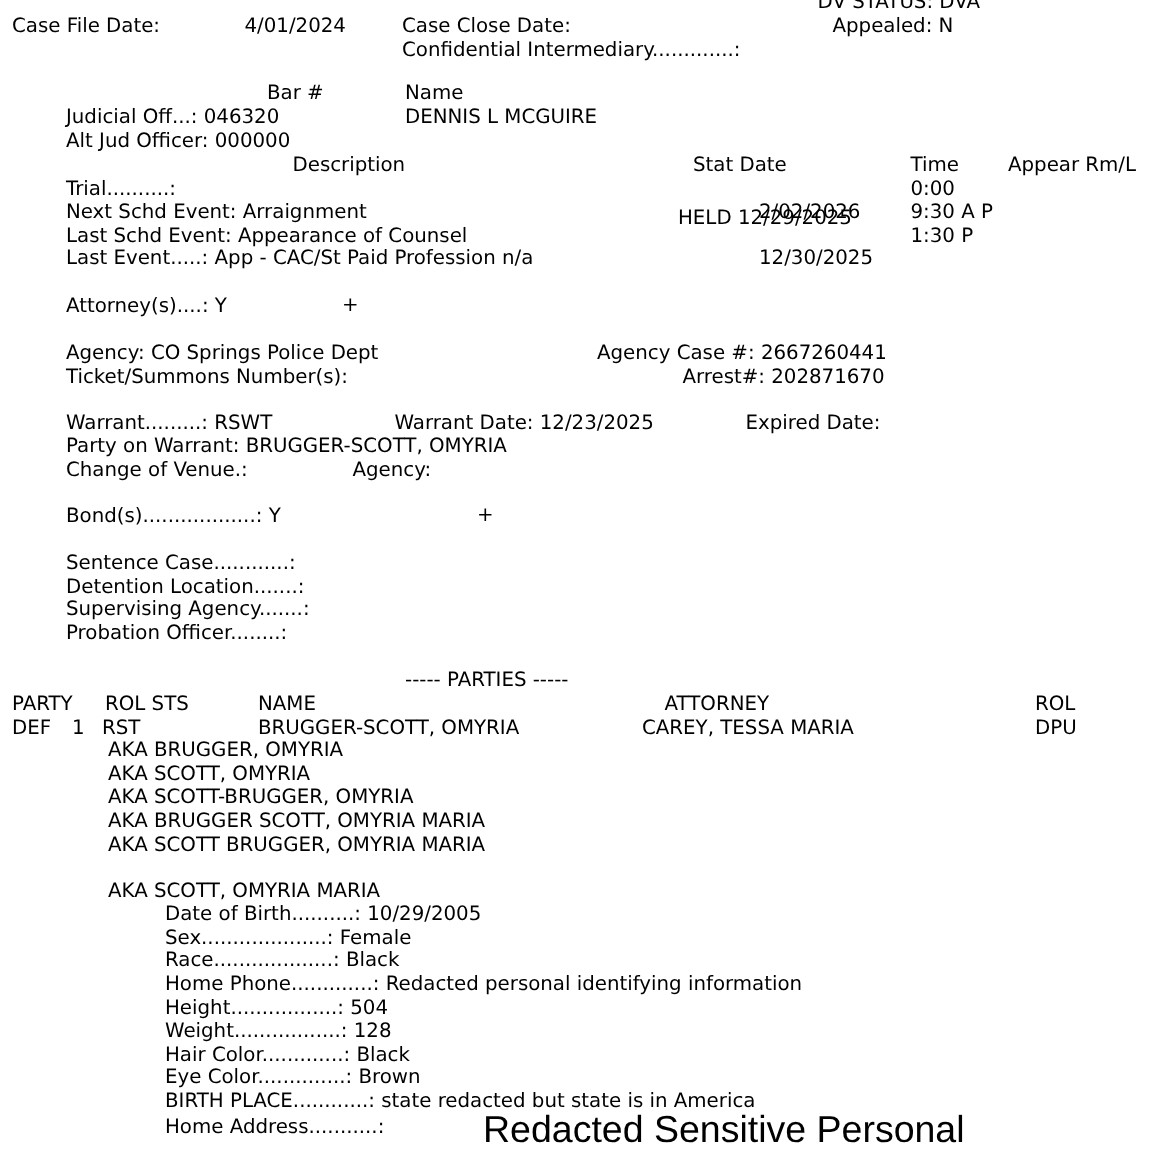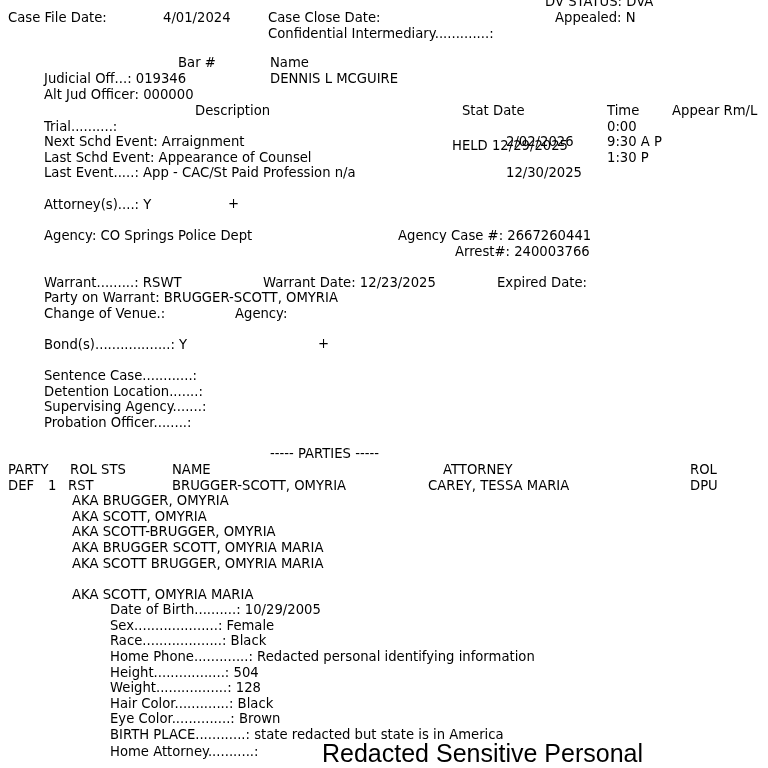--- a/index.html
+++ b/index.html
@@ -32,21 +32,21 @@
 
   <span class="t" style="left:545px;top:-6px">DV STATUS: DVA</span>
   <span class="t" style="left:8px;top:10px">Case File Date:</span>
   <span class="t" style="left:163px;top:10px">4/01/2024</span>
   <span class="t" style="left:268px;top:10px">Case Close Date:</span>
   <span class="t" style="left:555px;top:10px">Appealed: N</span>
   <span class="t" style="left:268px;top:26px">Confidential Intermediary.............:</span>
 
   <span class="t" style="left:178px;top:55px">Bar #</span>
   <span class="t" style="left:270px;top:55px">Name</span>
-  <span class="t" style="left:44px;top:71px">Judicial Off...: 019346</span>
+  <span class="t" style="left:44px;top:71px">Judicial Off...: 046320</span>
   <span class="t" style="left:270px;top:71px">DENNIS L MCGUIRE</span>
   <span class="t" style="left:44px;top:87px">Alt Jud Officer: 000000</span>
 
   <span class="t" style="left:195px;top:103px">Description</span>
   <span class="t" style="left:462px;top:103px">Stat Date</span>
   <span class="t" style="left:607px;top:103px">Time</span>
   <span class="t" style="left:672px;top:103px">Appear Rm/L</span>
 
   <span class="t" style="left:44px;top:119px">Trial..........:</span>
   <span class="t" style="left:607px;top:119px">0:00</span>
@@ -60,21 +60,22 @@
   <span class="t" style="left:607px;top:150px">1:30 P</span>
 
   <span class="t" style="left:44px;top:165px">Last Event.....: App - CAC/St Paid Profession n/a</span>
   <span class="t" style="left:506px;top:165px">12/30/2025</span>
 
   <span class="t" style="left:44px;top:197px">Attorney(s)....: Y</span>
   <span class="t plus" style="left:228px;top:196px">+</span>
 
   <span class="t" style="left:44px;top:228px">Agency: CO Springs Police Dept</span>
   <span class="t" style="left:398px;top:228px">Agency Case #: 2667260441</span>
-  <span class="t" style="left:455px;top:244px">Arrest#: 240003766</span>
+  <span class="t" style="left:44px;top:244px">Ticket/Summons Number(s):</span>
+  <span class="t" style="left:455px;top:244px">Arrest#: 202871670</span>
 
   <span class="t" style="left:44px;top:275px">Warrant.........: RSWT</span>
   <span class="t" style="left:263px;top:275px">Warrant Date: 12/23/2025</span>
   <span class="t" style="left:497px;top:275px">Expired Date:</span>
   <span class="t" style="left:44px;top:290px">Party on Warrant: BRUGGER-SCOTT, OMYRIA</span>
   <span class="t" style="left:44px;top:306px">Change of Venue.:</span>
   <span class="t" style="left:235px;top:306px">Agency:</span>
 
   <span class="t" style="left:44px;top:337px">Bond(s)..................: Y</span>
   <span class="t plus" style="left:318px;top:336px">+</span>
@@ -108,17 +109,17 @@
 
   <span class="t" style="left:110px;top:602px">Date of Birth..........: 10/29/2005</span>
   <span class="t" style="left:110px;top:633px">Race...................: Black</span>
   <span class="t" style="left:110px;top:618px">Sex....................: Female</span>
   <span class="t" style="left:110px;top:649px">Home Phone.............: Redacted personal identifying information</span>
   <span class="t" style="left:110px;top:665px">Height.................: 504</span>
   <span class="t" style="left:110px;top:680px">Weight.................: 128</span>
   <span class="t" style="left:110px;top:696px">Hair Color.............: Black</span>
   <span class="t" style="left:110px;top:727px">BIRTH PLACE............: state redacted but state is in America</span>
   <span class="t" style="left:110px;top:711px">Eye Color..............: Brown</span>
-  <span class="t" style="left:110px;top:744px">Home Attorney...........:</span>
+  <span class="t" style="left:110px;top:744px">Home Address...........:</span>
 
   <span class="t big" style="left:322px;top:737px">Redacted Sensitive Personal</span>
 
 </div>
 
 </body></html>

